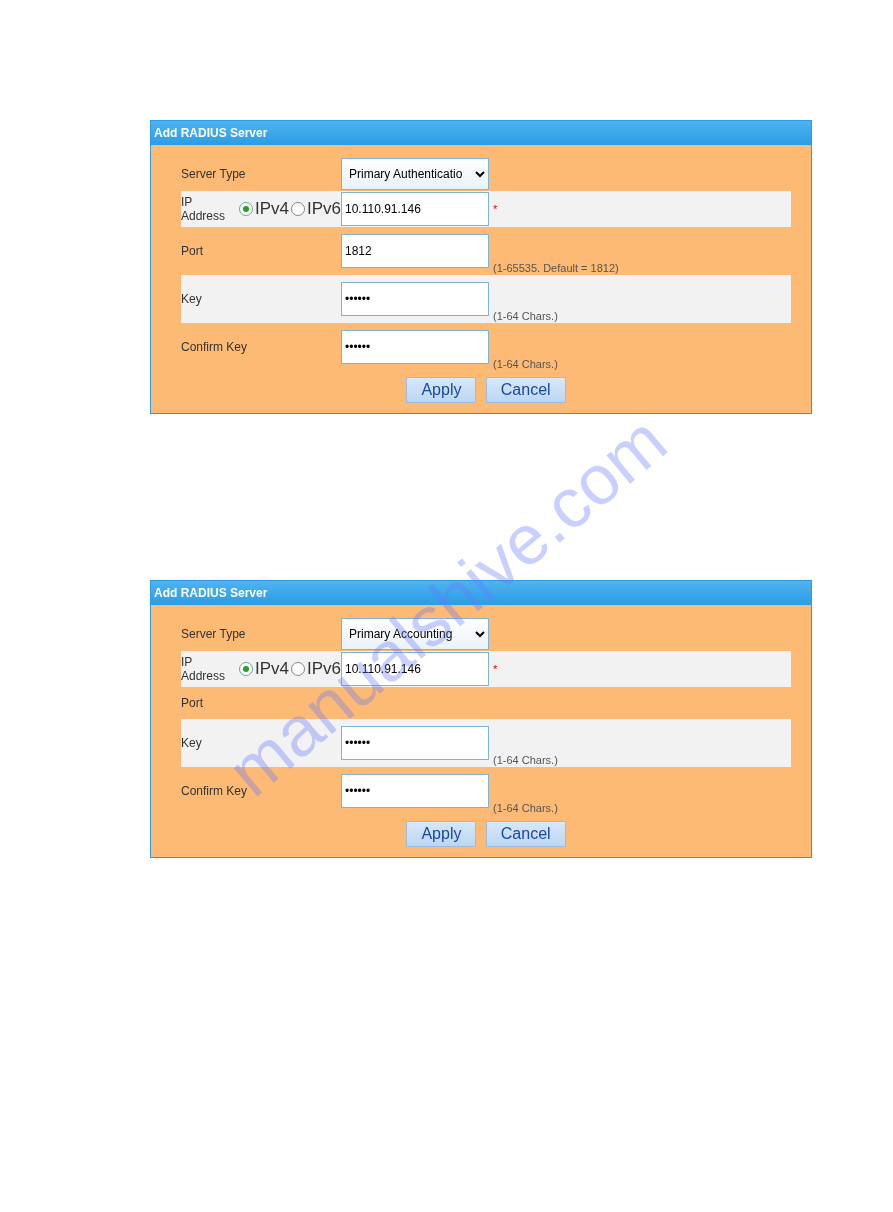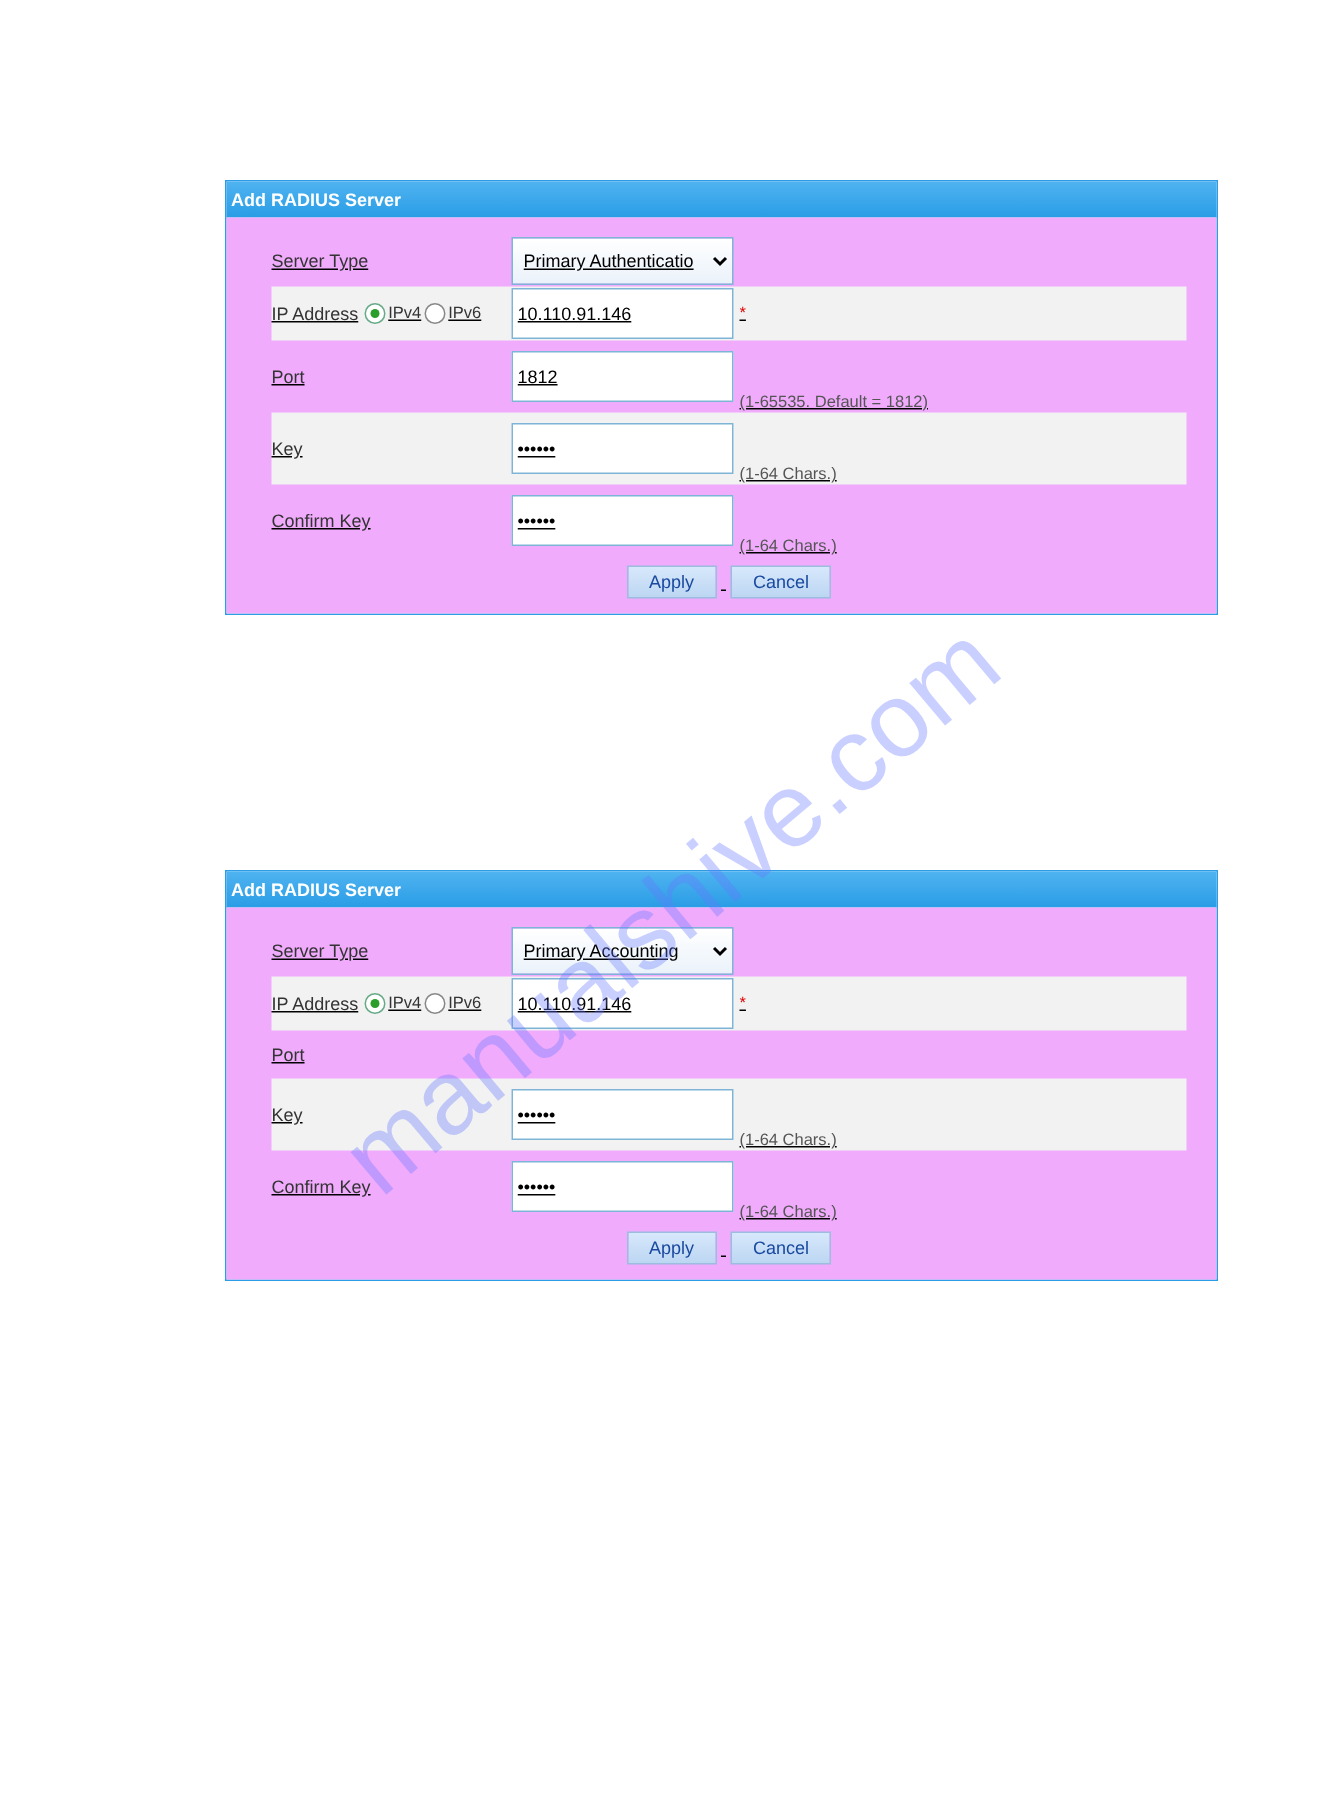--- a/index.html
+++ b/index.html
@@ -32,23 +32,22 @@
   .panel1 { top: 120px; left: 150px; }
   .panel2 { top: 580px; left: 150px; }
   .panel-header {
     background: linear-gradient(to bottom, #4fb3f0 0%, #2a9de6 100%);
     color: #ffffff;
     font-weight: bold;
     font-size: 12px;
     padding: 5px 3px;
   }
   .panel-body {
-    background: #f0abfc;
+    background: #fdba74;
     padding: 12px 20px 4px 30px;
-    text-decoration: underline;
   }
   .form-row {
     display: flex;
     align-items: center;
     min-height: 30px;
     padding: 1px 0;
   }
   .form-row.zebra {
     background: #f2f2f2;
   }
@@ -83,21 +82,21 @@
   }
   .hint {
     color: #555;
     font-size: 11px;
     margin-top: 34px;
   }
   .radio-group {
     display: flex;
     align-items: center;
     gap: 2px;
-    font-size: 11px;
+    font-size: 17px;
   }
   .radio-dot {
     display: inline-block;
     width: 12px;
     height: 12px;
     border-radius: 50%;
     border: 1px solid #6a8;
     position: relative;
     background: #fff;
     vertical-align: middle;
@@ -120,21 +119,21 @@
   }
   .button-row {
     text-align: center;
     padding: 6px 0 6px 0;
   }
   .btn {
     display: inline-block;
     background: linear-gradient(to bottom, #d7e8fb 0%, #bcd6f2 100%);
     border: 1px solid #9cbce0;
     color: #1a4aa0;
-    font-size: 12px;
+    font-size: 16px;
     padding: 3px 14px;
     cursor: pointer;
     margin: 0 3px;
   }
 </style>
 </head>
 <body>
 
 <div class="watermark">manualshive.com</div>
 

